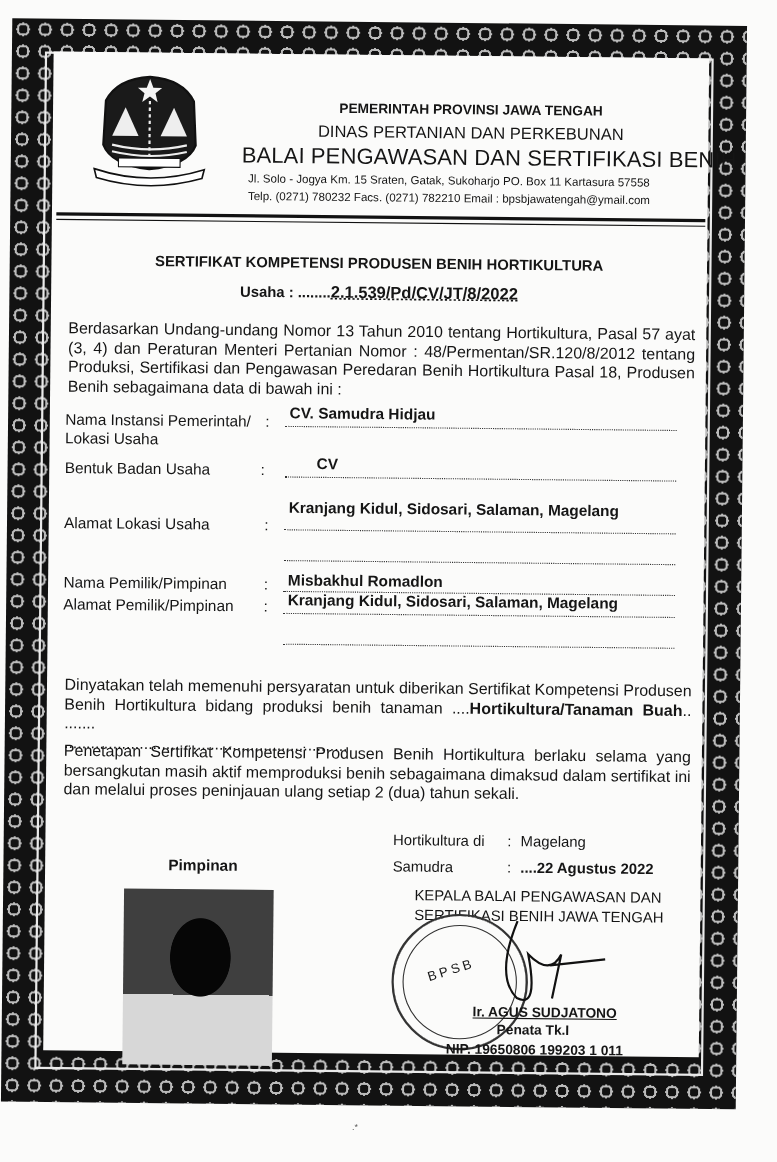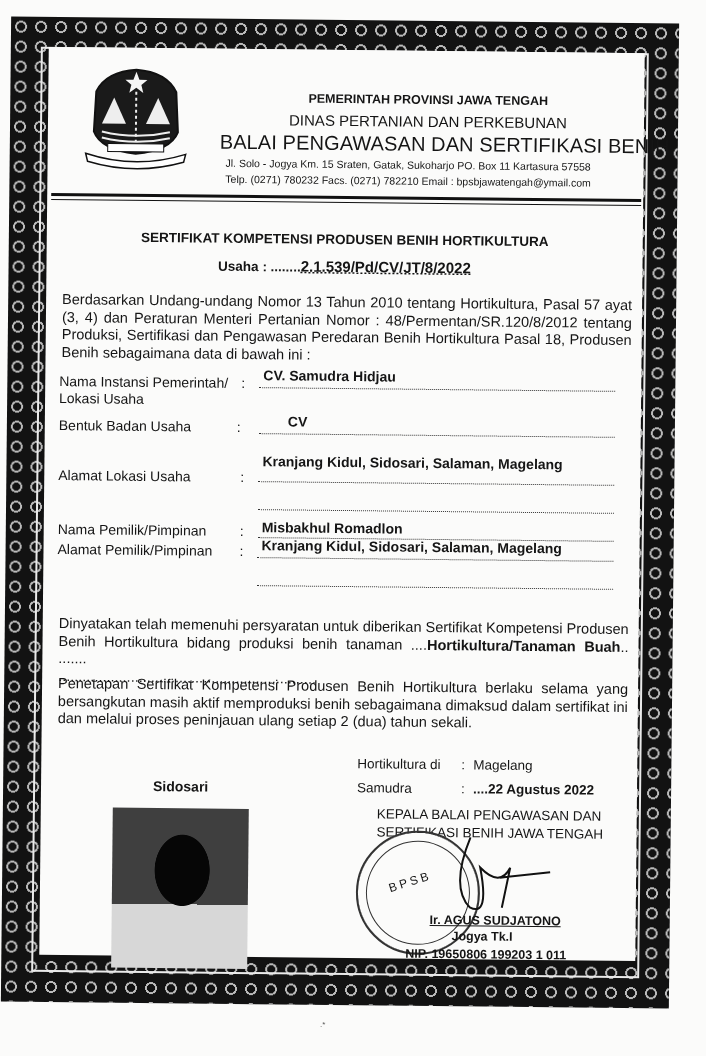--- a/index.html
+++ b/index.html
@@ -135,31 +135,31 @@
 
   <div class="para p3">Penetapan Sertifikat Kompetensi Produsen Benih Hortikultura berlaku selama yang bersangkutan masih aktif memproduksi benih sebagaimana dimaksud dalam sertifikat ini dan melalui proses peninjauan ulang setiap 2 (dua) tahun sekali.</div>
 
   <div class="sig-label" style="left:316px;top:706px;">Hortikultura di</div>
   <div class="sig-label" style="left:420px;top:706px;">:</div>
   <div class="sig-label" style="left:432px;top:706px;">Magelang</div>
   <div class="sig-label" style="left:316px;top:730px;">Samudra</div>
   <div class="sig-label" style="left:420px;top:730px;">:</div>
   <div class="sig-label" style="left:432px;top:730px;font-weight:bold;">....22 Agustus 2022</div>
 
-  <div class="sig-label" style="left:112px;top:730px;font-weight:bold;font-size:14px;">Sidosari</div>
+  <div class="sig-label" style="left:112px;top:730px;font-weight:bold;font-size:14px;">Pimpinan</div>
   <div class="photo"></div>
 
   <div class="sig-label" style="left:336px;top:756px;">KEPALA BALAI PENGAWASAN DAN</div>
   <div class="sig-label" style="left:336px;top:774px;">SERTIFIKASI BENIH JAWA TENGAH</div>
 
   <div class="stamp"></div>
   <div class="stamp-text">BPSB</div>
 
   <svg style="position:absolute;left:400px;top:776px;" width="120" height="100" viewBox="0 0 120 100">
     <path d="M30 10 Q10 60 30 80 Q50 90 40 40 Q60 60 70 40 L62 80 M60 50 L110 44" stroke="#111" stroke-width="2" fill="none"></path>
   </svg>
 
   <div class="sig-label" style="left:390px;top:862px;font-weight:bold;text-decoration:underline;font-size:12.5px;">Ir. AGUS SUDJATONO</div>
-  <div class="sig-label" style="left:412px;top:878px;font-weight:bold;font-size:12.5px;">Jogya Tk.I</div>
+  <div class="sig-label" style="left:412px;top:878px;font-weight:bold;font-size:12.5px;">Penata Tk.I</div>
   <div class="sig-label" style="left:366px;top:896px;font-weight:bold;font-size:12.5px;">NIP. 19650806 199203 1 011</div>
 </div>
 
 <div class="bottom-scraps" style="left:320px;top:1020px;">.*</div>
 
 </body></html>

